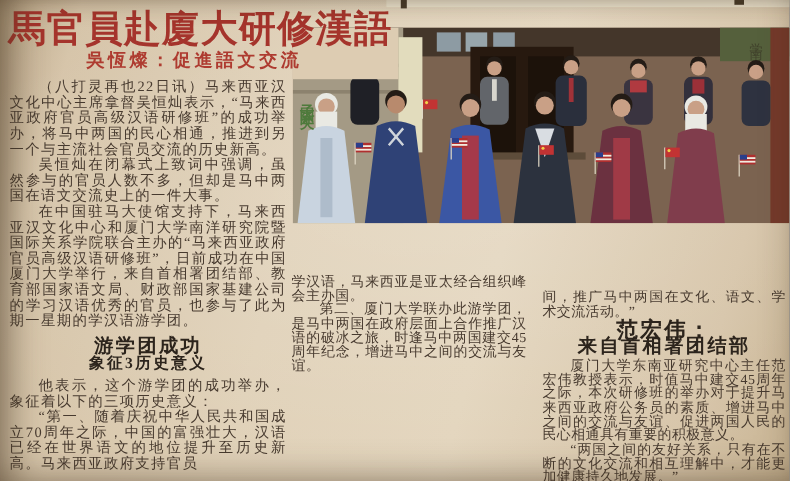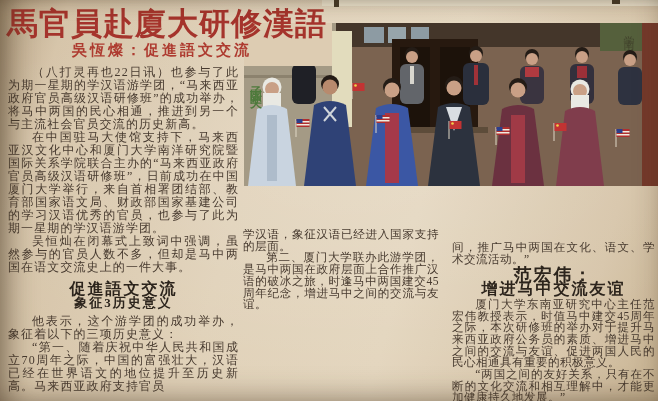--- a/index.html
+++ b/index.html
@@ -203,36 +203,36 @@
   </div>
 
   <div class="banner-vertical">子国际关</div>
   <div class="calligraphy">学南</div>
 
   <h1 class="headline">馬官員赴廈大研修漢語</h1>
   <h2 class="sub-headline">吳恆燦：促進語文交流</h2>
 
 
   <div class="col col1">
-    <p>（八打灵再也22日讯）也参与了此为期一星期的学汉语游学团，“马来西亚政府官员高级汉语研修班”的成功举办，将马中两国的民心相通，推进到另一个与主流社会官员交流的历史新高。</p>
+    <p>（八打灵再也22日讯）马来西亚汉文化中心主席拿督吴恒灿表示，“马来西亚政府官员高级汉语研修班”的成功举办，将马中两国的民心相通，推进到另一个与主流社会官员交流的历史新高。</p>
+    <p>吴恒灿在闭幕式上致词中强调，虽然参与的官员人数不多，但却是马中两国在语文交流史上的一件大事。</p>
     <p>在中国驻马大使馆支持下，马来西亚汉文化中心和厦门大学南洋研究院暨国际关系学院联合主办的“马来西亚政府官员高级汉语研修班”，日前成功在中国厦门大学举行，来自首相署团结部、教育部国家语文局、财政部国家基建公司的学习汉语优秀的官员，也参与了此为期一星期的学汉语游学团。</p>
-    <p>吴恒灿在闭幕式上致词中强调，虽然参与的官员人数不多，但却是马中两国在语文交流史上的一件大事。</p>
-    <p class="col-subhead sh1">促進語文交流</p>
+    <p class="col-subhead sh1">游学团成功</p>
     <p class="col-subhead sh2">象征3历史意义</p>
     <p>他表示，这个游学团的成功举办，象征着以下的三项历史意义：</p>
     <p>“第一、随着庆祝中华人民共和国成立70周年之际，中国的富强壮大，汉语已经在世界语文的地位提升至历史新高。马来西亚政府支持官员</p>
   </div>
 
   <div class="col col2">
-    <p class="cont">学汉语，象征汉语已经进入国家支持的层面。</p>
+    <p class="cont">学汉语，马来西亚是亚太经合组织峰会主办国。</p>
     <p>第二、厦门大学联办此游学团，是马中两国在政府层面上合作推广汉语的破冰之旅，时逢马中两国建交45周年纪念，增进马中之间的交流与友谊。</p>
   </div>
 
   <div class="col col3">
     <p class="cont">间，推广马中两国在文化、语文、学术交流活动。”</p>
     <p class="col-subhead sh1">范宏伟：</p>
-    <p class="col-subhead sh2">增进马中交流友谊</p>
+    <p class="col-subhead sh2">来自首相署团结部</p>
     <p>厦门大学东南亚研究中心主任范宏伟教授表示，时值马中建交45周年之际，本次研修班的举办对于提升马来西亚政府公务员的素质、增进马中之间的交流与友谊、促进两国人民的民心相通具有重要的积极意义。</p>
     <p>“两国之间的友好关系，只有在不断的文化交流和相互理解中，才能更加健康持久地发展。”</p>
   </div>
 
   <div class="vignette"></div>
 </div>
 
 </body></html>

